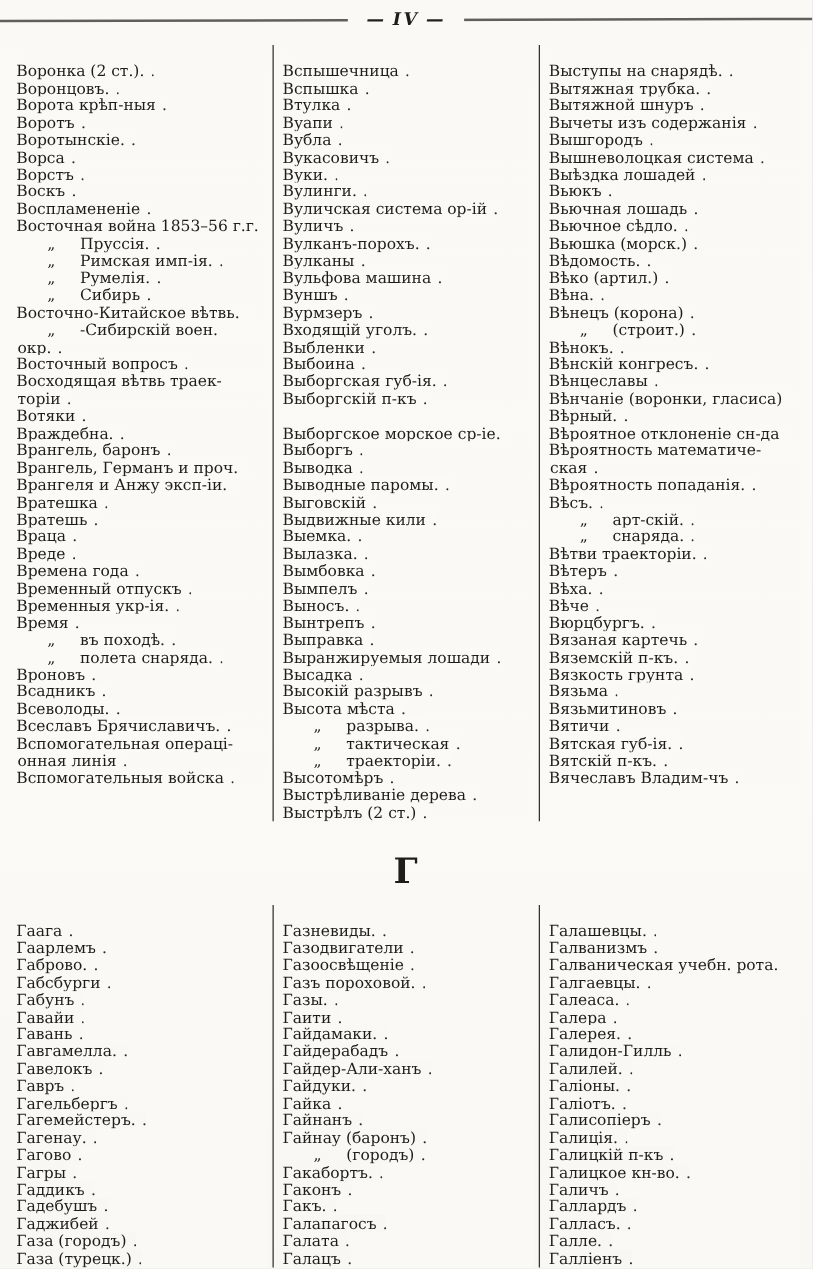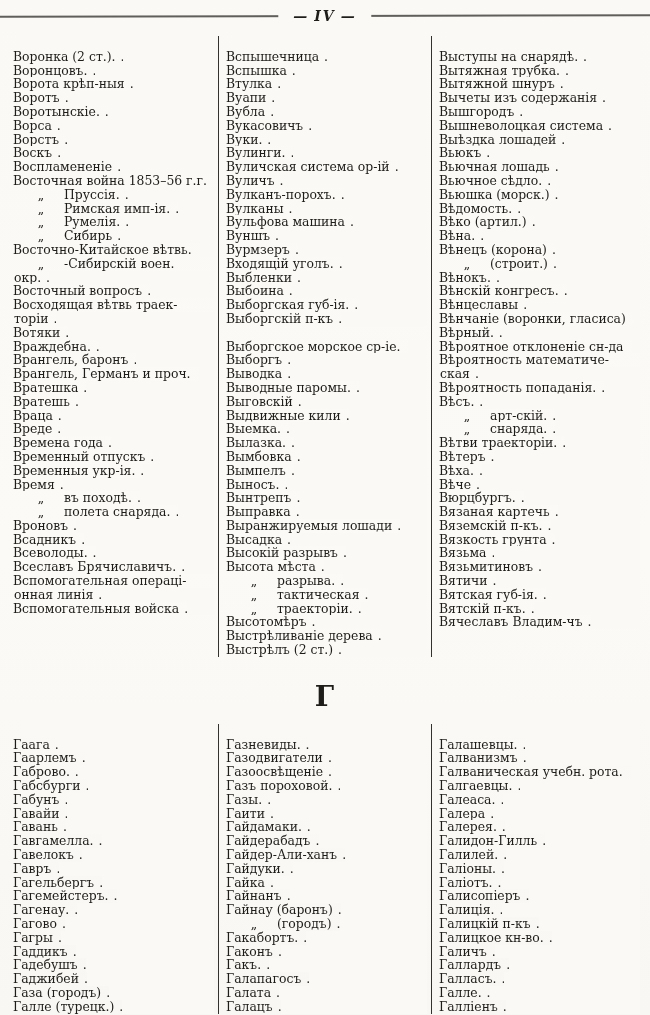--- a/index.html
+++ b/index.html
@@ -169,20 +169,25 @@
           <span class="term">Врангель, баронъ</span>
           <span class="leader">. . . . . . . . . . . . . . . . . . . . . . . . . . . . . . . . . . . . . . . . </span>
           <span class="page">—</span>
         </div>
         <div class="row">
           <span class="term">Врангель, Германъ и проч.</span>
           <span class="leader"></span>
           <span class="page">327</span>
         </div>
         <div class="row">
+          <span class="term">Врангеля и Анжу эксп-іи.</span>
+          <span class="leader"></span>
+          <span class="page">—</span>
+        </div>
+        <div class="row">
           <span class="term">Вратешка</span>
           <span class="leader">. . . . . . . . . . . . . . . . . . . . . . . . . . . . . . . . . . . . . . . . </span>
           <span class="page">328</span>
         </div>
         <div class="row">
           <span class="term">Вратешь</span>
           <span class="leader">. . . . . . . . . . . . . . . . . . . . . . . . . . . . . . . . . . . . . . . . </span>
           <span class="page">—</span>
         </div>
         <div class="row">
@@ -821,21 +826,21 @@
           <span class="term">Гаджибей</span>
           <span class="leader">. . . . . . . . . . . . . . . . . . . . . . . . . . . . . . . . . . . . . . . . </span>
           <span class="page">372</span>
         </div>
         <div class="row">
           <span class="term">Газа (городъ)</span>
           <span class="leader">. . . . . . . . . . . . . . . . . . . . . . . . . . . . . . . . . . . . . . . . </span>
           <span class="page">—</span>
         </div>
         <div class="row">
-          <span class="term">Галле (турецк.)</span>
+          <span class="term">Газа (турецк.)</span>
           <span class="leader">. . . . . . . . . . . . . . . . . . . . . . . . . . . . . . . . . . . . . . . . </span>
           <span class="page">—</span>
         </div>
       </div>
       <div class="col">
         <div class="row head">
           <span class="leader"></span>
           <span class="page">стр.</span>
         </div>
         <div class="row">

